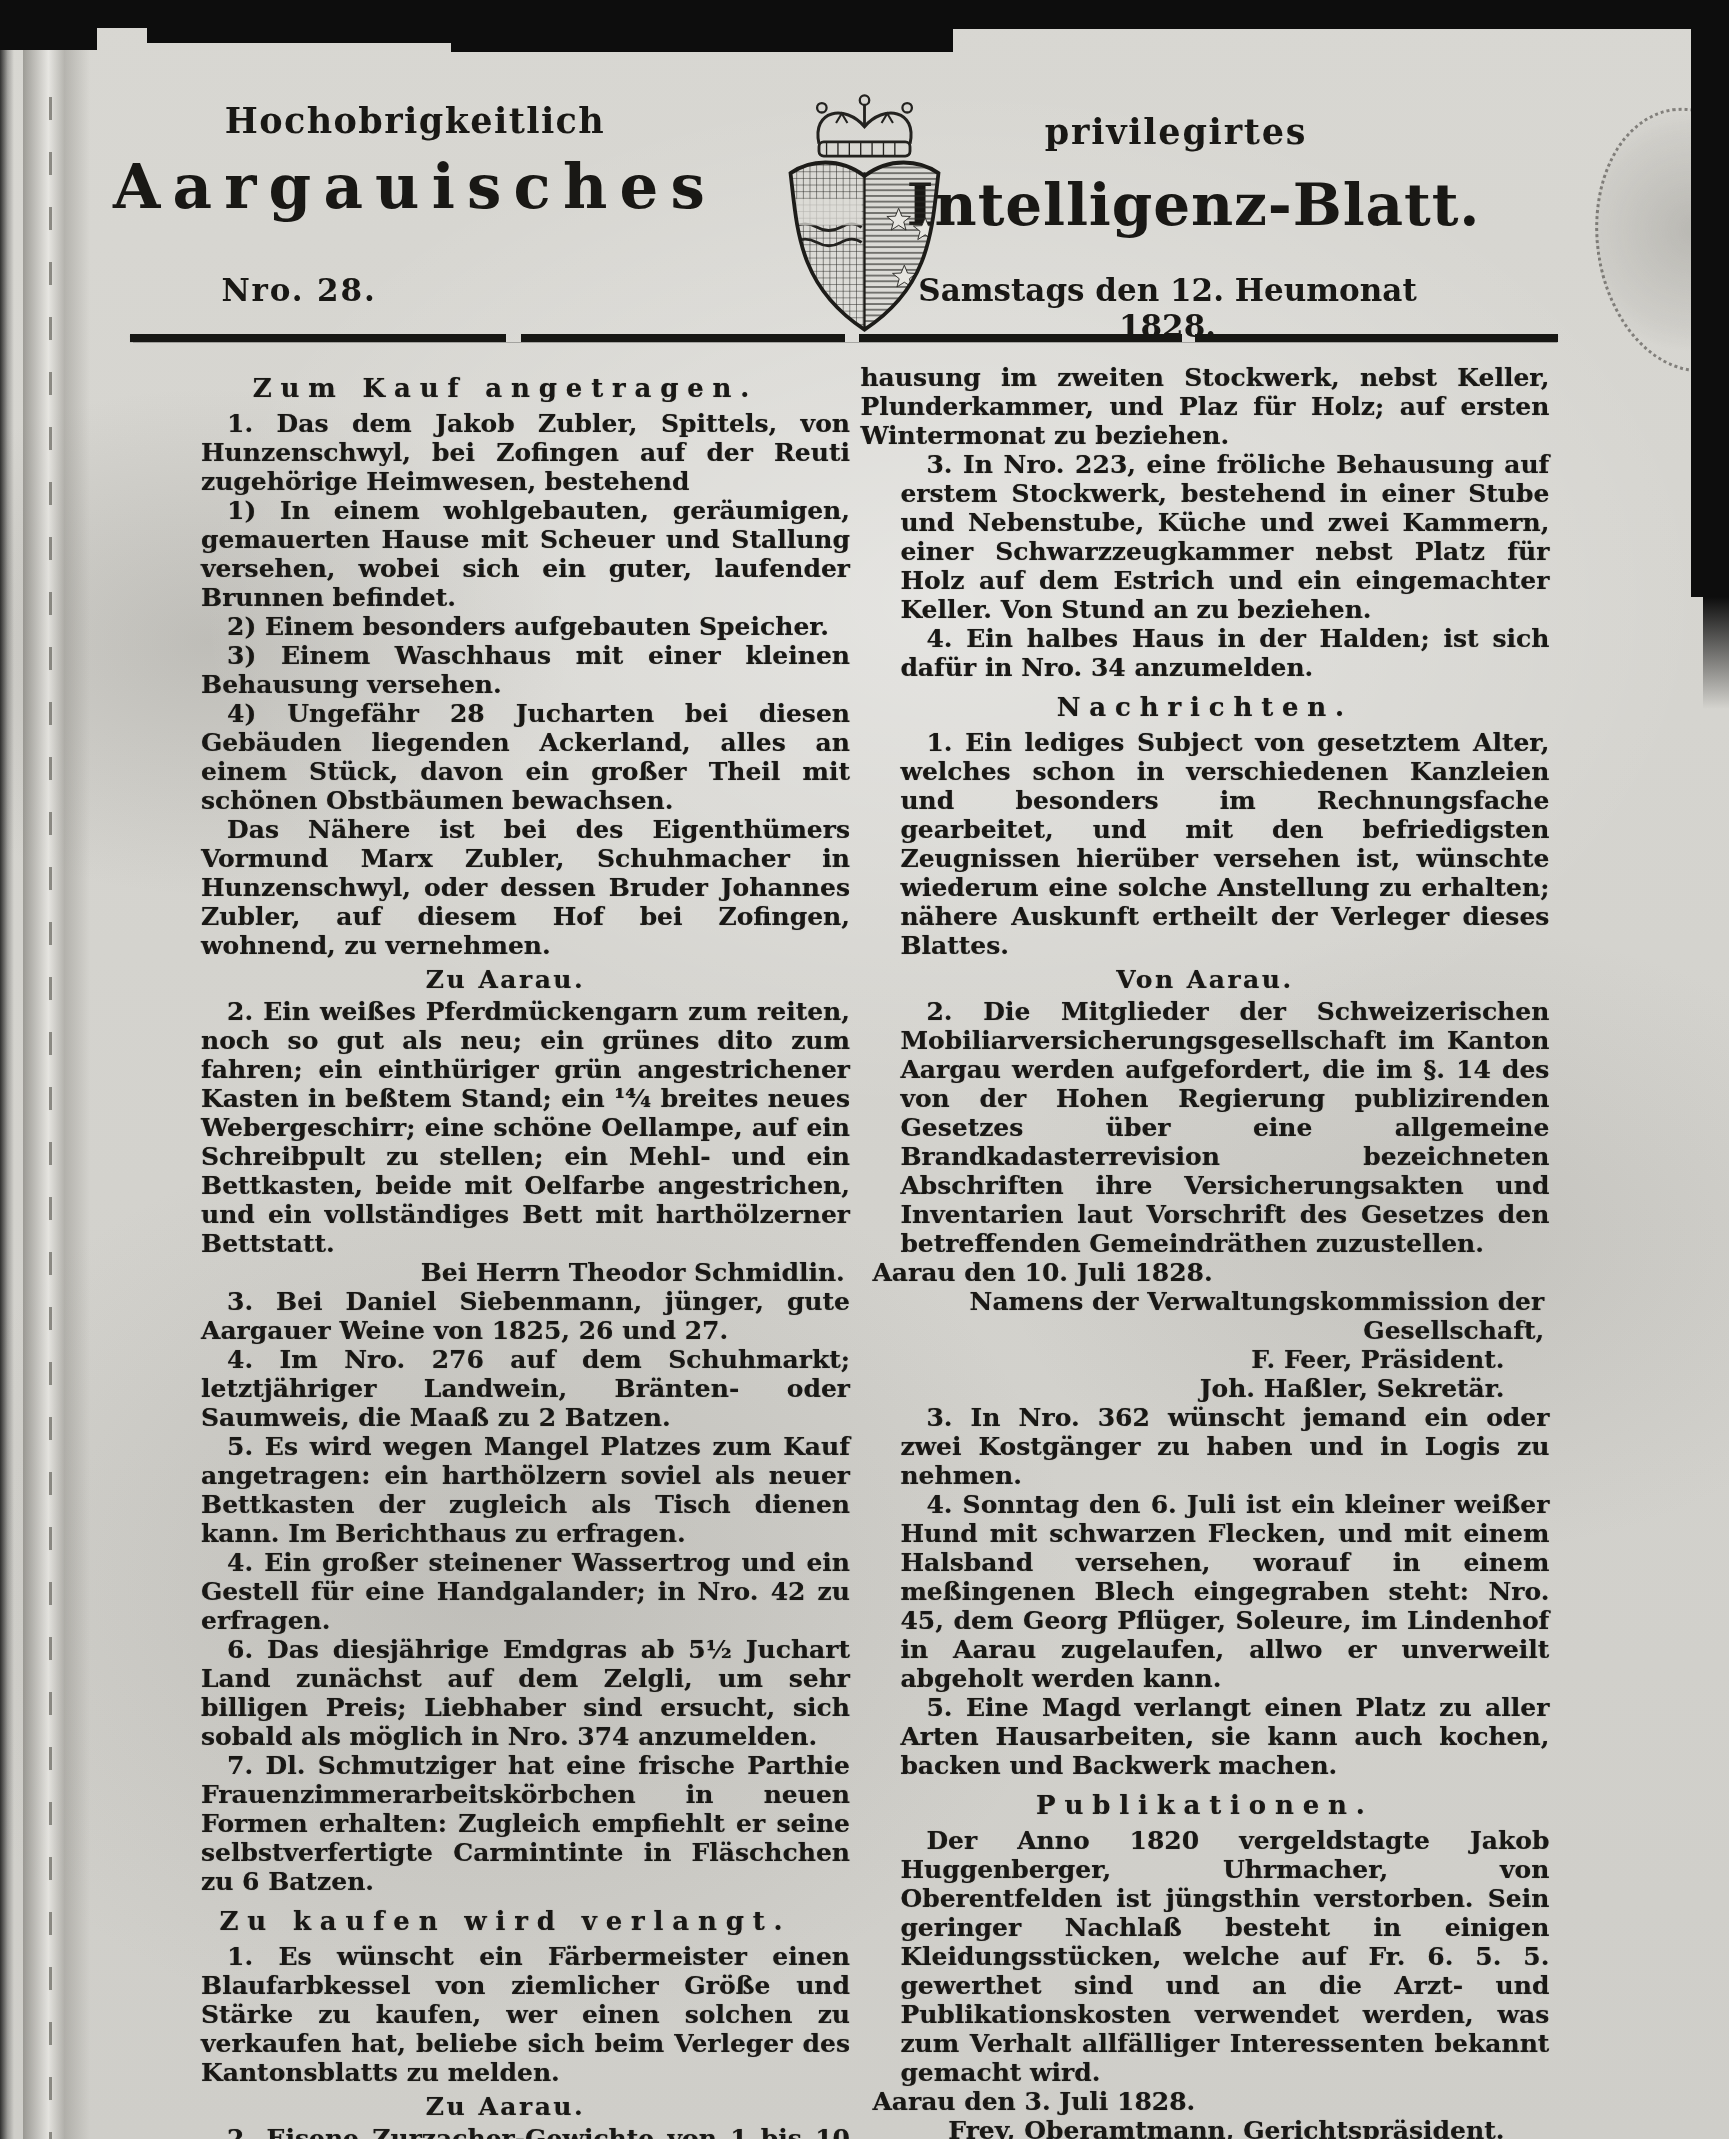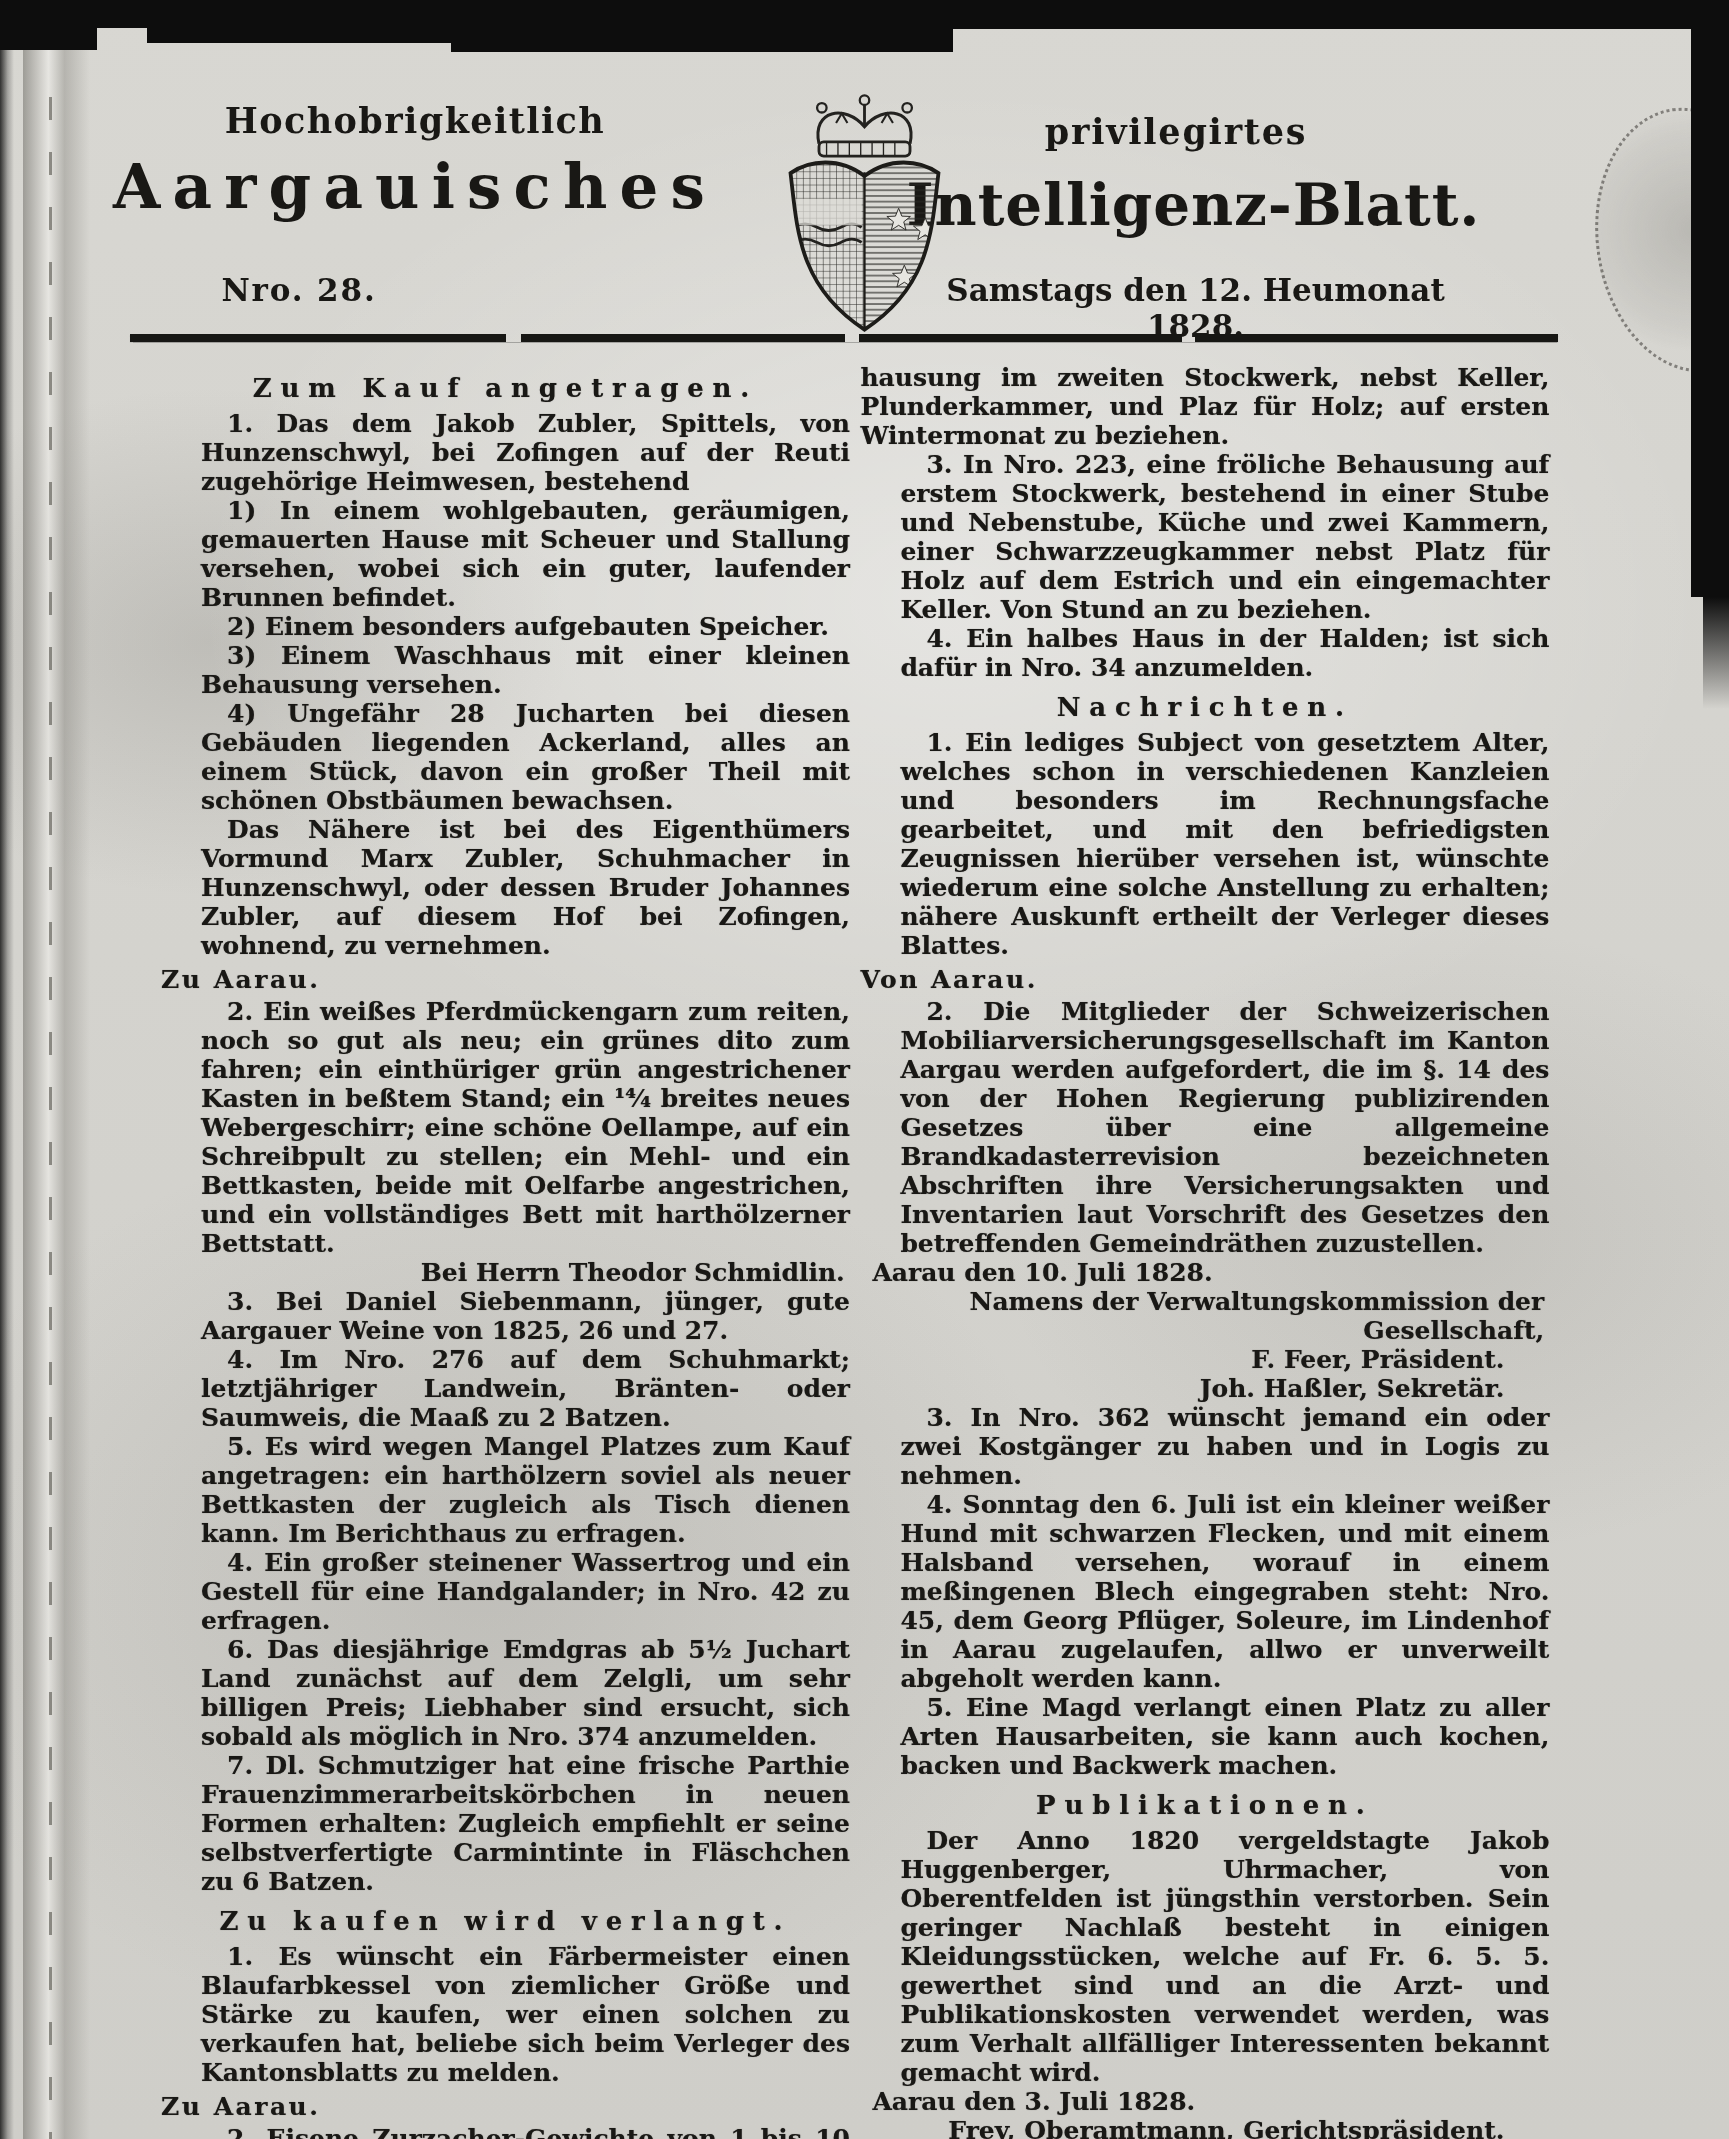--- a/index.html
+++ b/index.html
@@ -47,40 +47,40 @@
     transform:rotate(-8deg);
   }
 
   
   .mast{position:absolute;font-weight:bold;text-align:center;}
   .m-left-top{left:147px;top:100px;width:536px;font-size:35px;letter-spacing:.04em;}
   .m-left-title{left:95px;top:151px;width:640px;font-size:61px;letter-spacing:.20em;}
   .m-issue{left:145px;top:272px;width:308px;font-size:31px;letter-spacing:.06em;}
   .m-right-top{left:934px;top:111px;width:484px;font-size:35px;letter-spacing:.05em;}
   .m-right-title{left:882px;top:171px;width:623px;font-size:58px;letter-spacing:.015em;}
-  .m-date{left:936px;top:272px;width:519px;font-size:31px;}
+  .m-date{left:908px;top:272px;width:519px;font-size:31px;}
   .crest{position:absolute;left:764px;top:85px;width:201px;height:256px;}
 
   .rule{
     position:absolute;left:130px;top:334px;width:1428px;height:7.8px;
     background:linear-gradient(90deg,
       #171714 0 376px, transparent 376px 391px,
       #171714 391px 715px, transparent 715px 729px,
       #171714 729px 1052px, transparent 1052px 1065px,
       #171714 1065px 100%);
     box-shadow:0 0.9px 0.9px rgba(0,0,0,.25);
   }
 
   
   .cols{position:absolute;left:161px;top:363px;width:1389px;display:flex;gap:10.4px;}
   .col{width:689px;font-size:25px;line-height:29px;font-weight:bold;
        text-shadow:0 0 0.9px rgba(25,24,21,.55);}
   .item{margin:0;}
   .item.heading{text-align:center;letter-spacing:.34em;margin:11.2px 0 6px;font-size:26px;}
-  .item.place{text-align:left;margin:5.2px 0 2.6px;letter-spacing:.10em;}
+  .item.place{text-align:center;margin:5.2px 0 2.6px;letter-spacing:.10em;}
   .item.para{text-align:justify;text-indent:26px;margin-left:40px;}
   .item.cont{text-align:justify;}
   .item.line{text-indent:12px;}
   .item.sig{text-align:right;padding-right:5.2px;}
   .item.sig2{text-align:right;padding-right:45px;}
 </style>
 </head>
 <body>
 
 <div class="paper">

